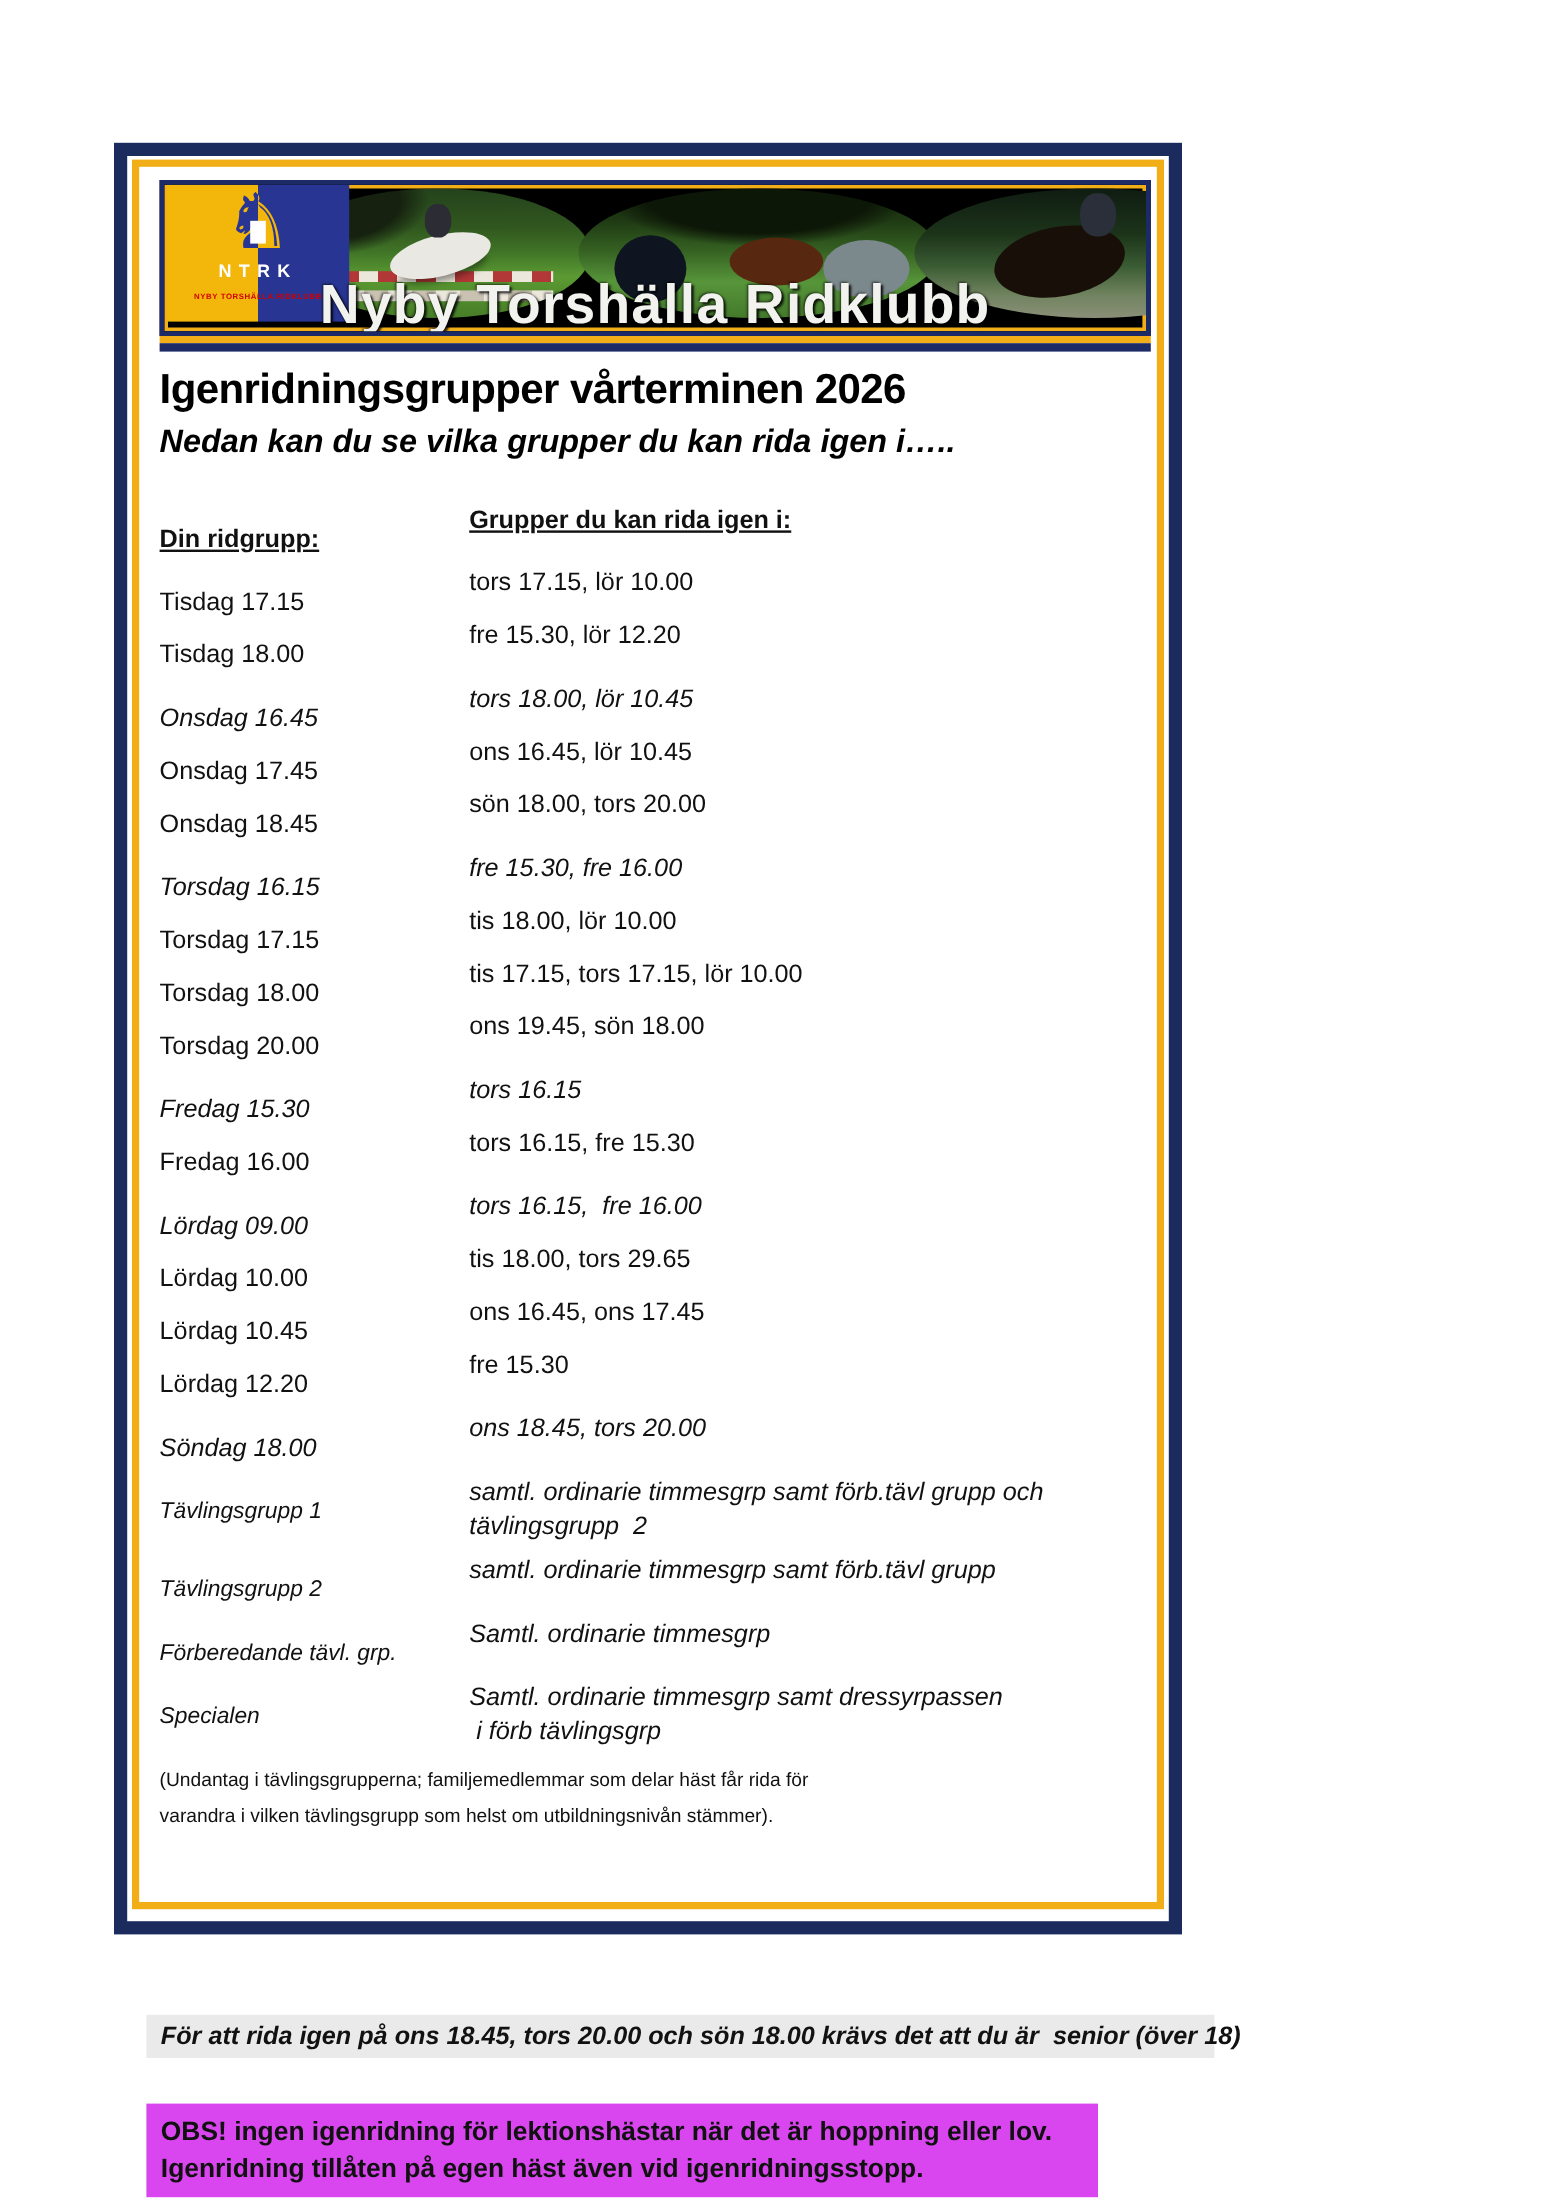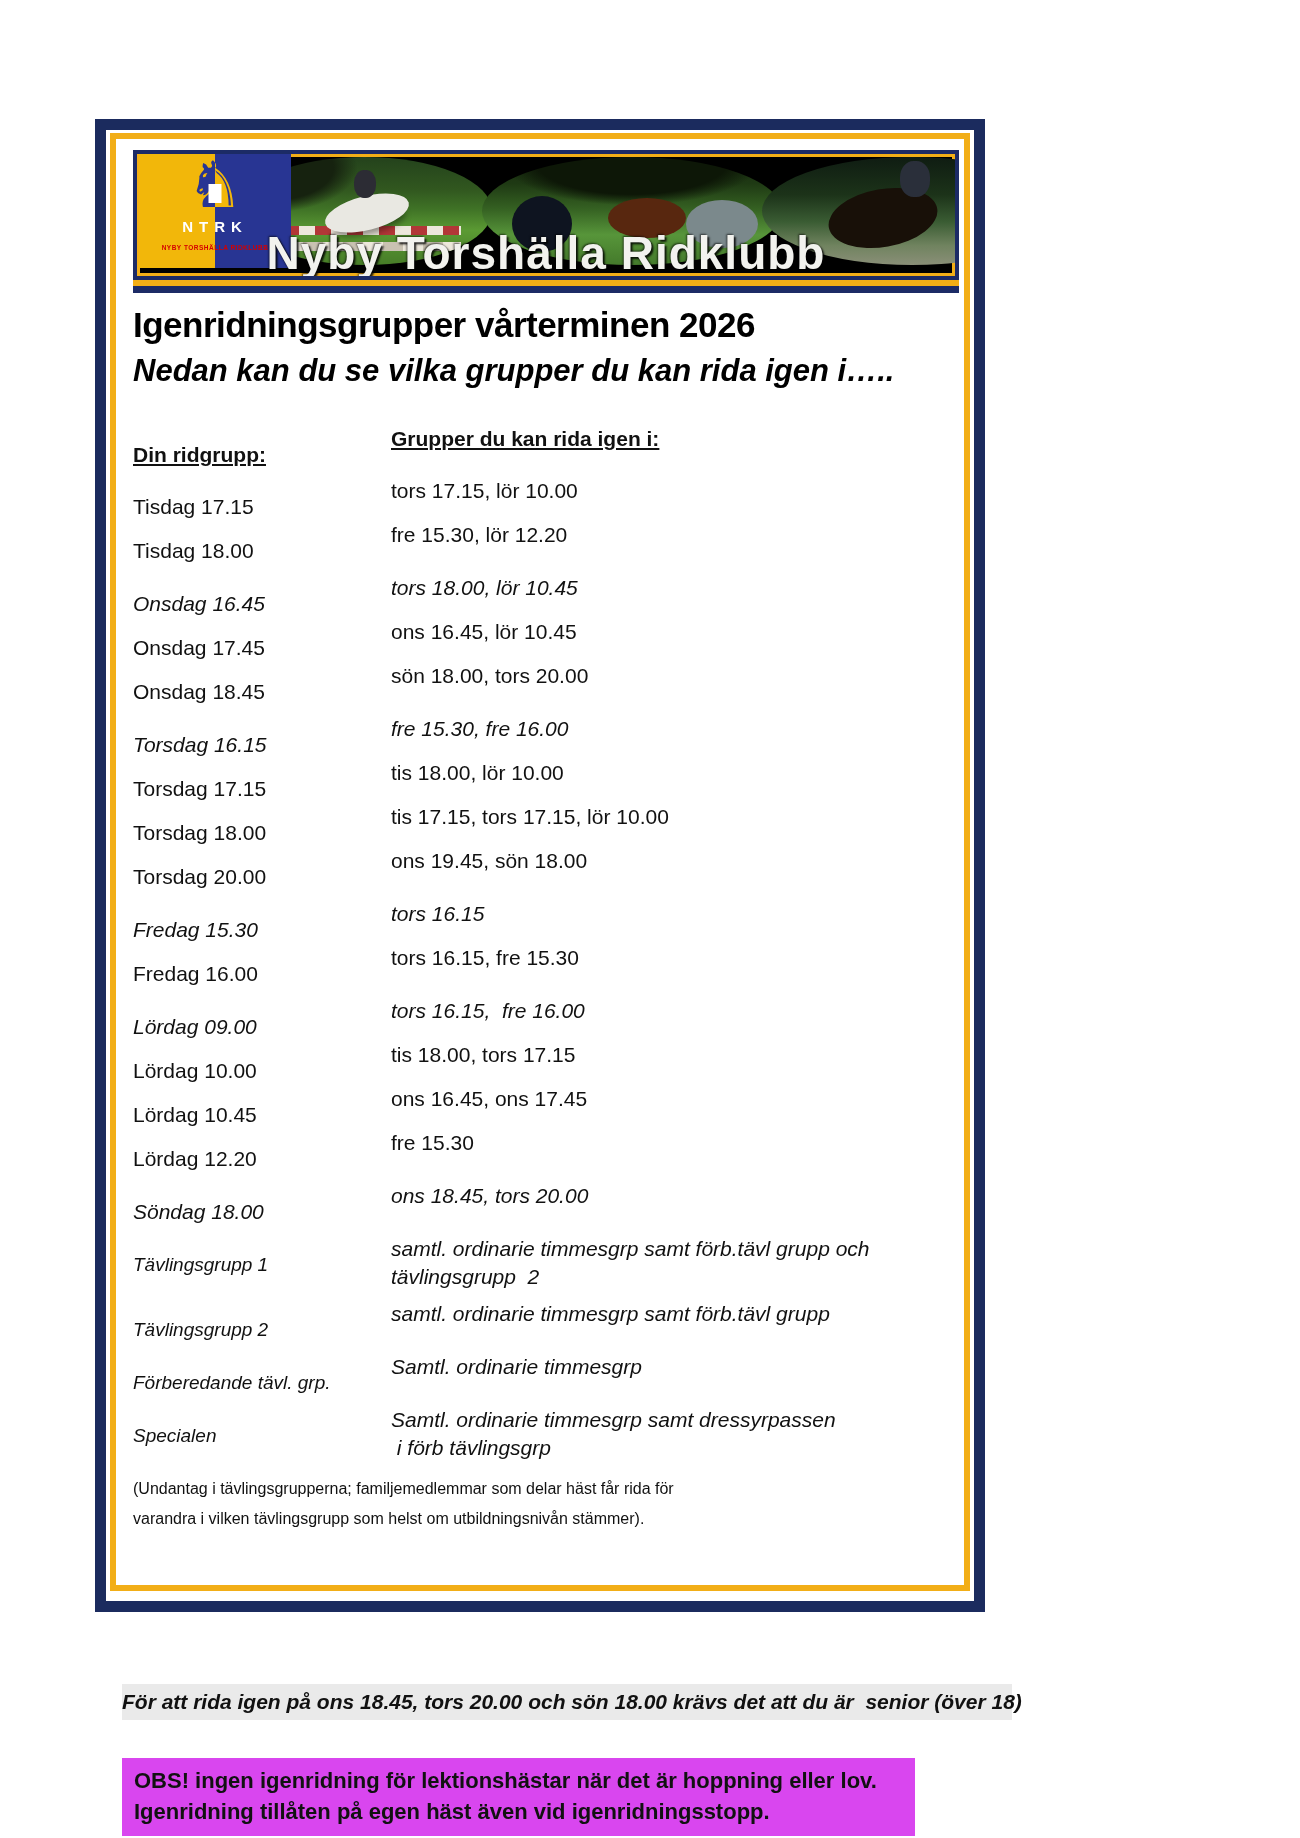--- a/index.html
+++ b/index.html
@@ -57,36 +57,36 @@
              font-weight:bold;font-size:6.5px;letter-spacing:.5px;z-index:3;}
 
   .banner-title{position:absolute;left:0;right:0;bottom:-4px;text-align:center;z-index:5;
     font-size:46px;font-weight:bold;letter-spacing:1px;color:#f2f2ee;
     text-shadow:2px 2px 2px rgba(0,0,0,.85),-1px -1px 2px rgba(0,0,0,.6);}
   .strip-gold{height:6px;background:#f2ae17;}
   .strip-navy{height:7px;background:#1c2b66;}
 
   
   .doc-title{margin:12px 0 0 0;font-size:35px;font-weight:bold;letter-spacing:-.5px;color:#000;}
-  .doc-sub{margin:8px 0 0 0;font-size:31px;font-weight:bold;font-style:italic;color:#000;}
+  .doc-sub{margin:8px 0 0 0;font-size:27px;font-weight:bold;font-style:italic;color:#000;}
 
   .sched{margin-top:36px;font-size:21px;}
   .trow{display:flex;line-height:28px;}
   .trow.gap{margin-top:9px;font-style:italic;}
   .c1{width:258px;flex:none;margin-top:16px;}
   .c2{flex:1;white-space:pre-wrap;}
   .th{font-weight:bold;text-decoration:underline;}
   .thead{margin-bottom:8px;}
   .small{font-size:19px;}
 
   .exception{margin-top:12px;font-size:16px;line-height:30px;white-space:pre-wrap;}
 
   .senior-bar{position:relative;margin-top:150px;margin-left:-11px;width:890px;height:36px;
     line-height:36px;background:#eaeaea;font-style:italic;font-weight:bold;font-size:21px;
-    padding-left:0;box-sizing:border-box;white-space:pre;z-index:0;}
+    padding-left:12px;box-sizing:border-box;white-space:pre;z-index:0;}
 
   .obs{margin-top:38px;margin-left:-11px;width:793px;box-sizing:border-box;
     padding:7px 0 9px 12px;background:#d946ef;font-weight:bold;
     font-size:22px;line-height:31px;}
 
   .doc-date{margin-top:22px;font-size:22px;color:#1d4ed8;}
 </style>
 </head>
 <body>
 
@@ -186,21 +186,21 @@
         <div class="c1">Fredag 16.00</div>
         <div class="c2">tors 16.15, fre 15.30</div>
       </div>
 
       <div class="trow gap">
         <div class="c1">Lördag 09.00</div>
         <div class="c2">tors 16.15,  fre 16.00</div>
       </div>
       <div class="trow">
         <div class="c1">Lördag 10.00</div>
-        <div class="c2">tis 18.00, tors 17.15</div>
+        <div class="c2">tis 18.00, tors 29.65</div>
       </div>
       <div class="trow">
         <div class="c1">Lördag 10.45</div>
         <div class="c2">ons 16.45, ons 17.45</div>
       </div>
       <div class="trow">
         <div class="c1">Lördag 12.20</div>
         <div class="c2">fre 15.30</div>
       </div>
 

